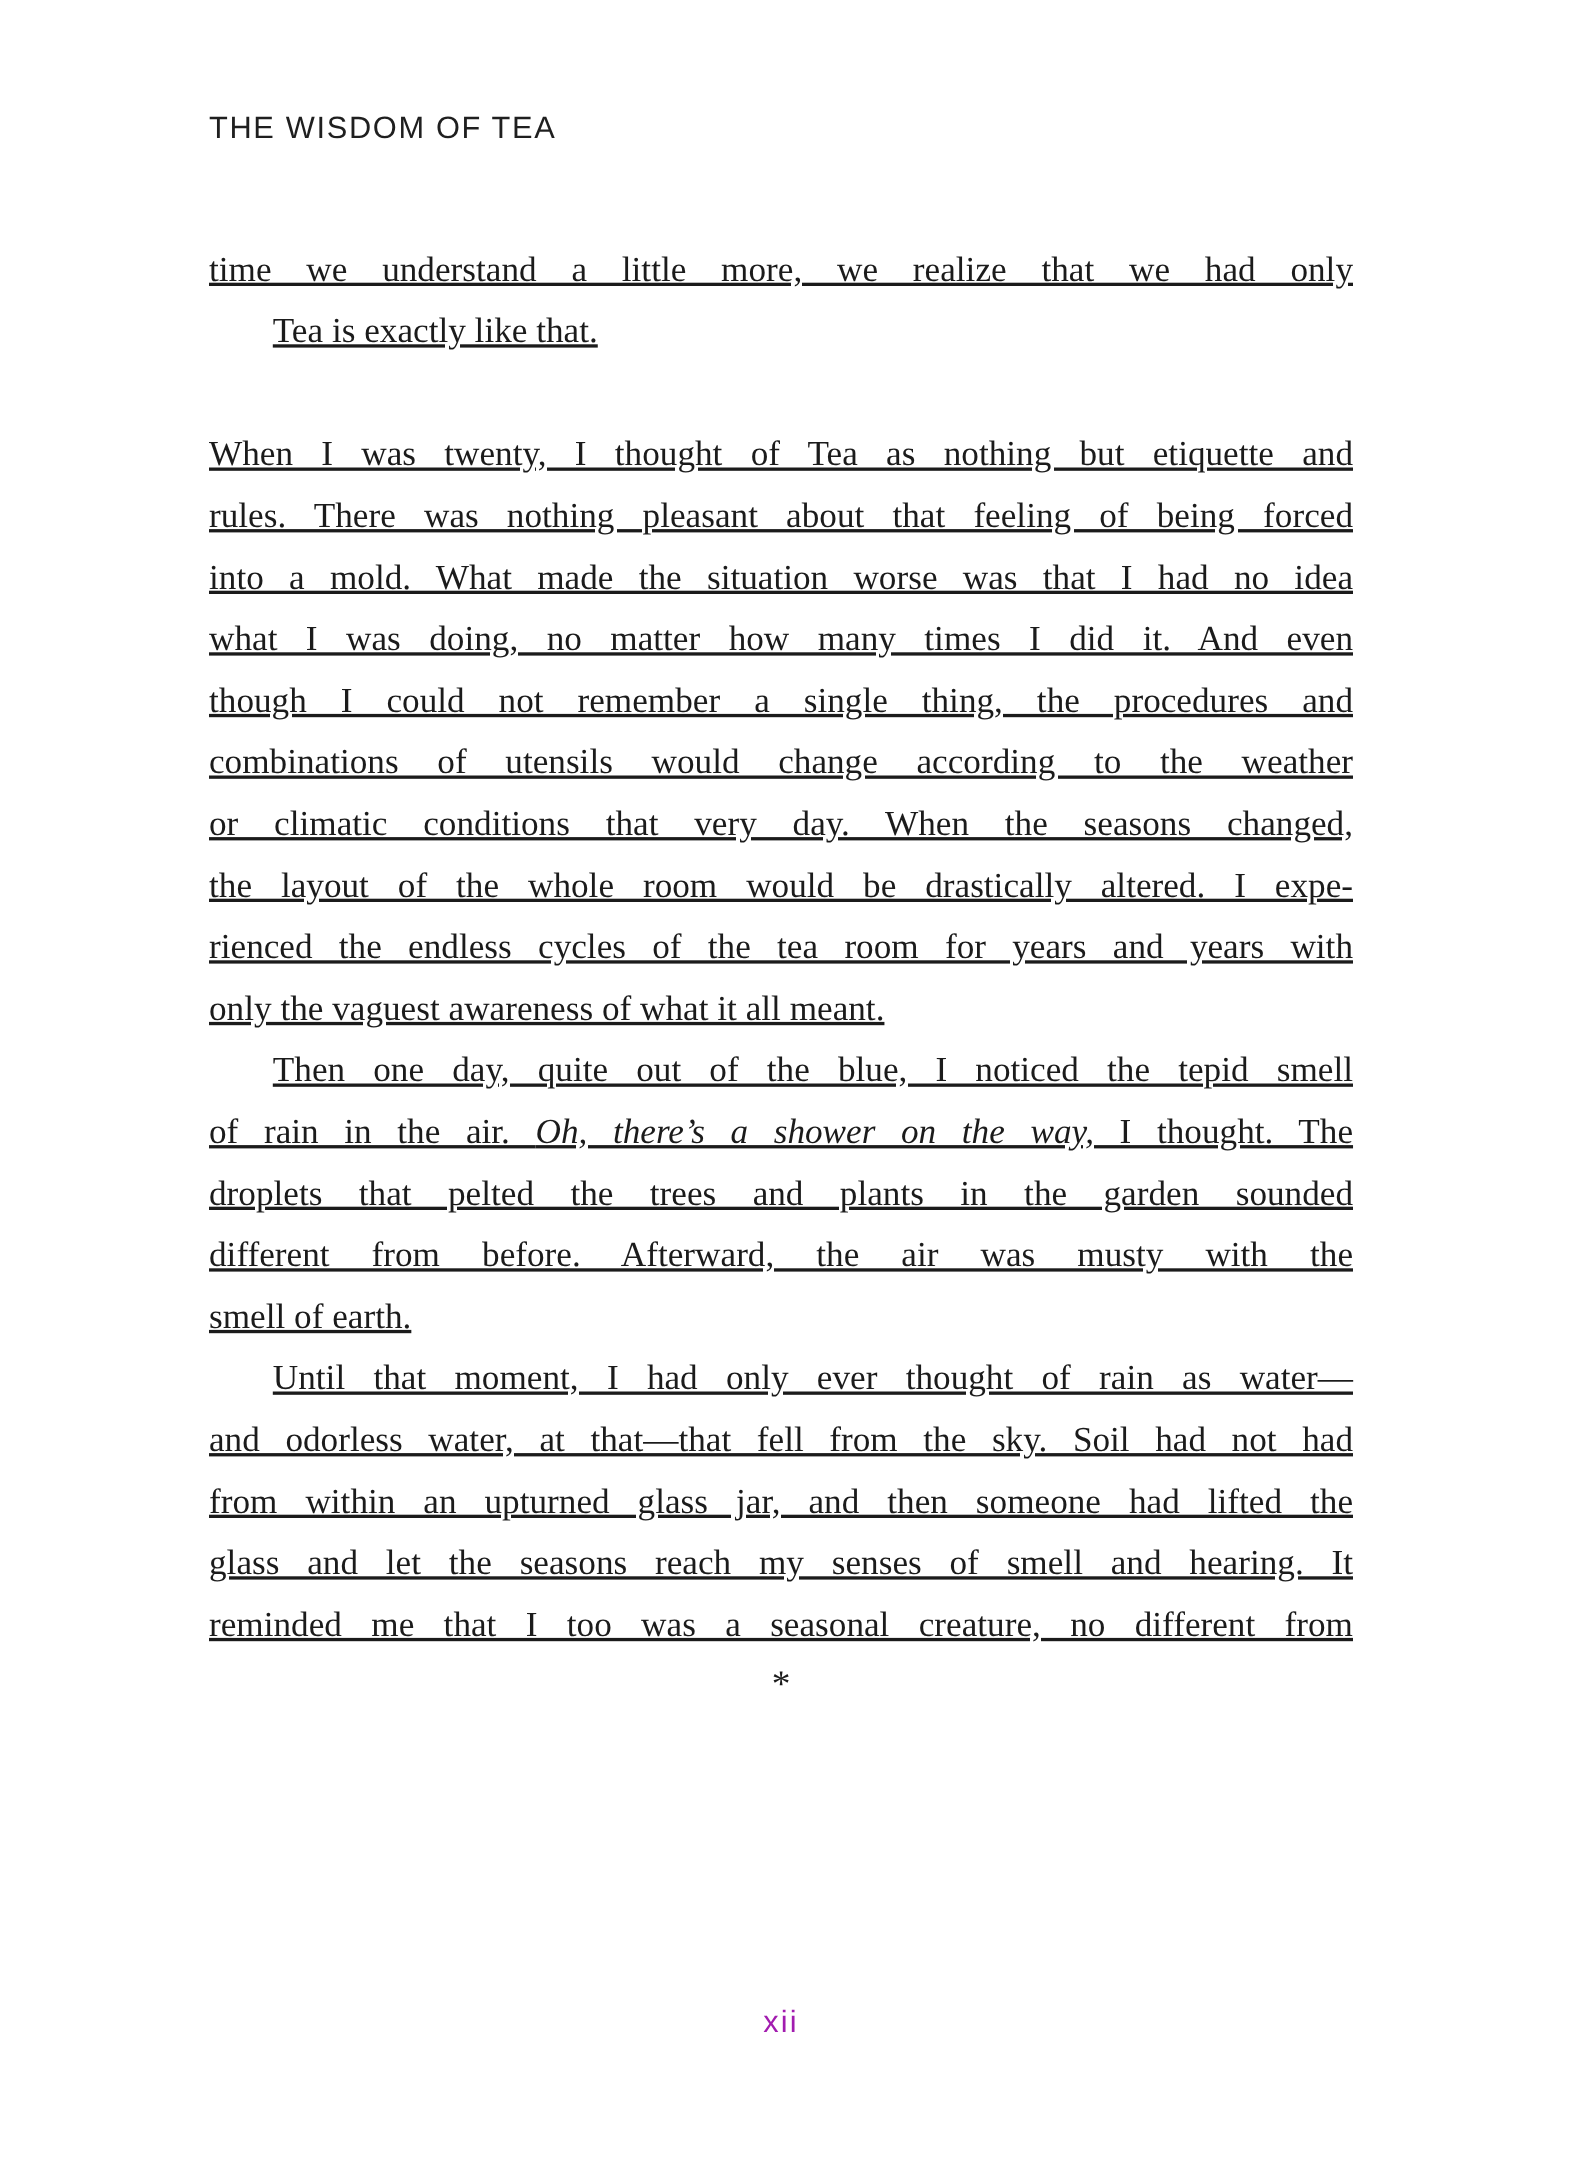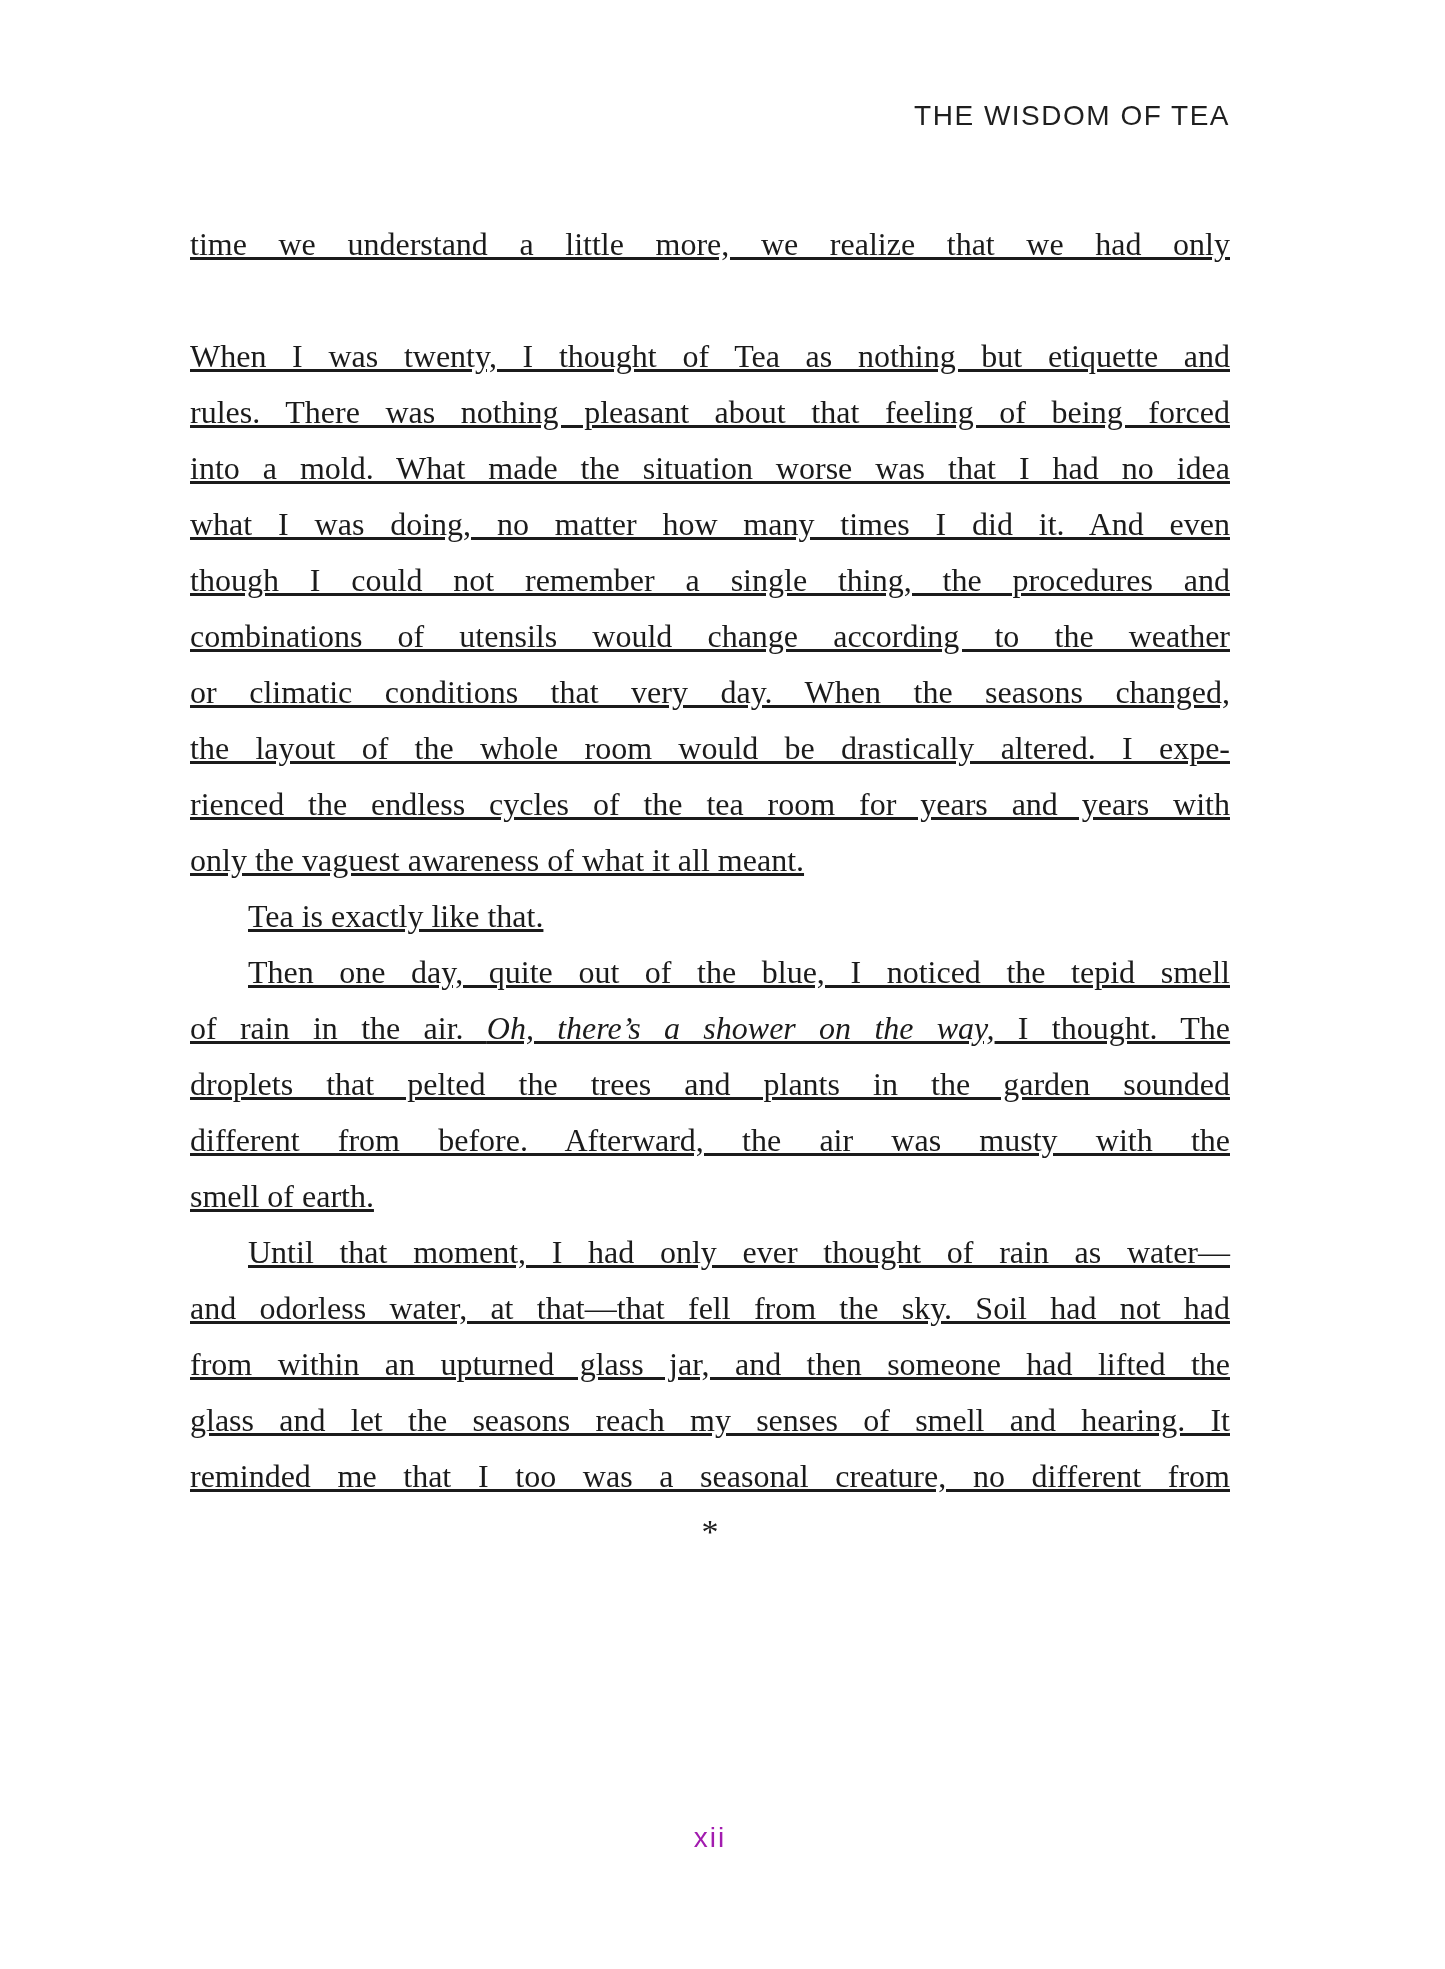--- a/index.html
+++ b/index.html
@@ -14,21 +14,21 @@
     background: #ffffff;
     overflow: hidden;
     font-family: "Liberation Serif", serif;
     color: #1b1b1b;
   }
   .running-header {
     position: absolute;
     top: 100px;
     left: 190px;
     width: 1040px;
-    text-align: right;
+    text-align: left;
     font-family: "Liberation Sans", sans-serif;
     font-weight: 300;
     font-size: 28px;
     letter-spacing: 1.5px;
     color: #1f1f1f;
   }
   .body-text {
     position: absolute;
     top: 216px;
     left: 190px;
@@ -69,34 +69,34 @@
 <body>
 
 <div class="page">
   <div class="running-header">THE WISDOM OF TEA</div>
 
   <div class="body-text">
 
   <div class="para">
         <div class="ln">time we understand a little more, we realize that we had only</div>
       </div>
+      <div class="para">
+        <div class="ln last ind">Tea is exactly like that.</div>
+      </div>
       <div class="para space-before">
         <div class="ln">When I was twenty, I thought of Tea as nothing but etiquette and</div>
         <div class="ln">rules. There was nothing pleasant about that feeling of being forced</div>
         <div class="ln">into a mold. What made the situation worse was that I had no idea</div>
         <div class="ln">what I was doing, no matter how many times I did it. And even</div>
         <div class="ln">though I could not remember a single thing, the procedures and</div>
         <div class="ln">combinations of utensils would change according to the weather</div>
         <div class="ln">or climatic conditions that very day. When the seasons changed,</div>
         <div class="ln">the layout of the whole room would be drastically altered. I expe-</div>
         <div class="ln">rienced the endless cycles of the tea room for years and years with</div>
         <div class="ln last">only the vaguest awareness of what it all meant.</div>
-      </div>
-      <div class="para">
-        <div class="ln last ind">Tea is exactly like that.</div>
       </div>
       <div class="para">
         <div class="ln ind">Then one day, quite out of the blue, I noticed the tepid smell</div>
         <div class="ln"><span>of rain in the air. </span><span class="it">Oh, there’s a shower on the way,</span><span> I thought. The</span></div>
         <div class="ln">droplets that pelted the trees and plants in the garden sounded</div>
         <div class="ln">different from before. Afterward, the air was musty with the</div>
         <div class="ln last">smell of earth.</div>
       </div>
       <div class="para">
         <div class="ln ind">Until that moment, I had only ever thought of rain as water—</div>

